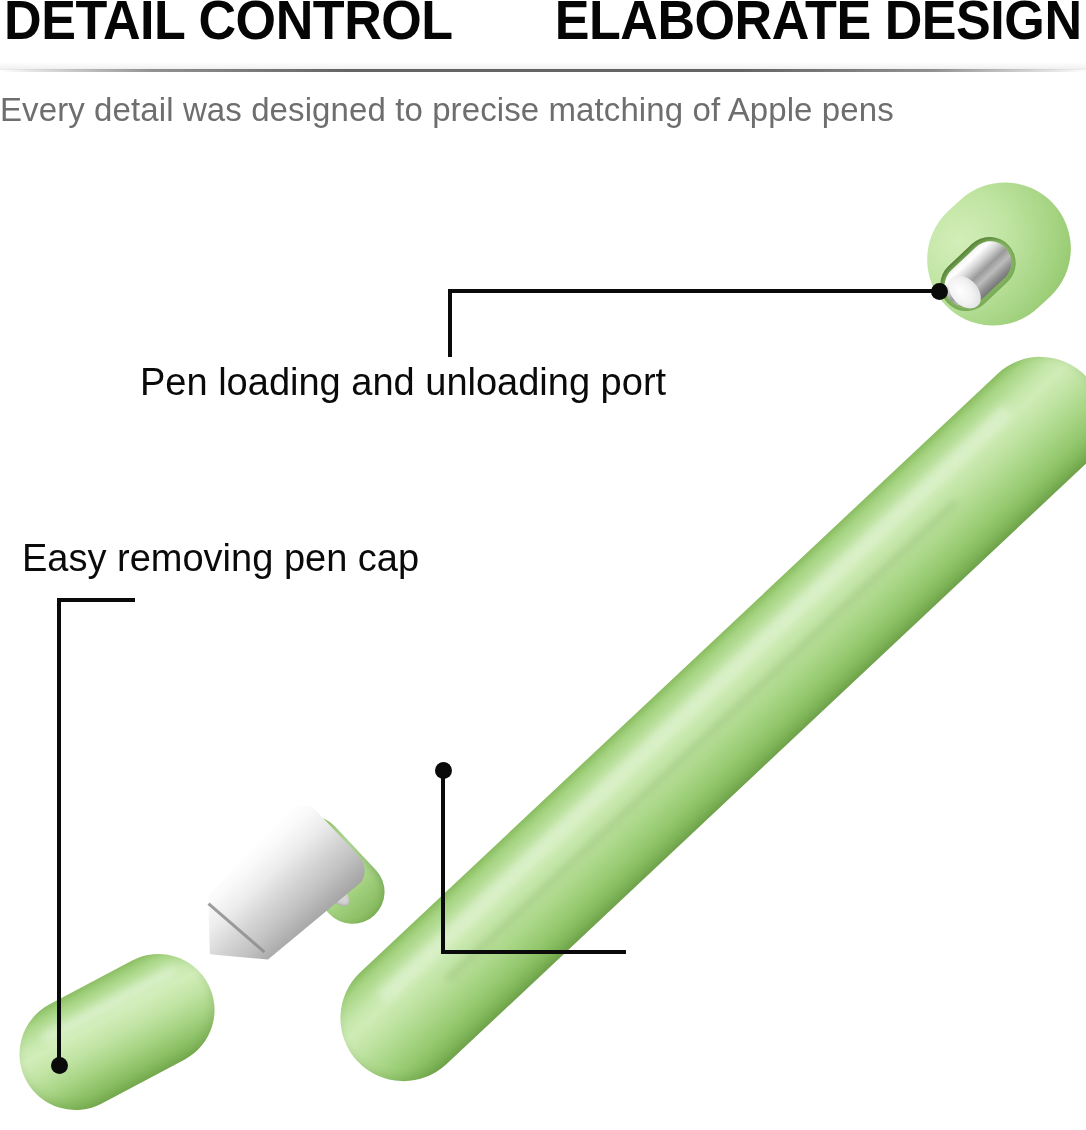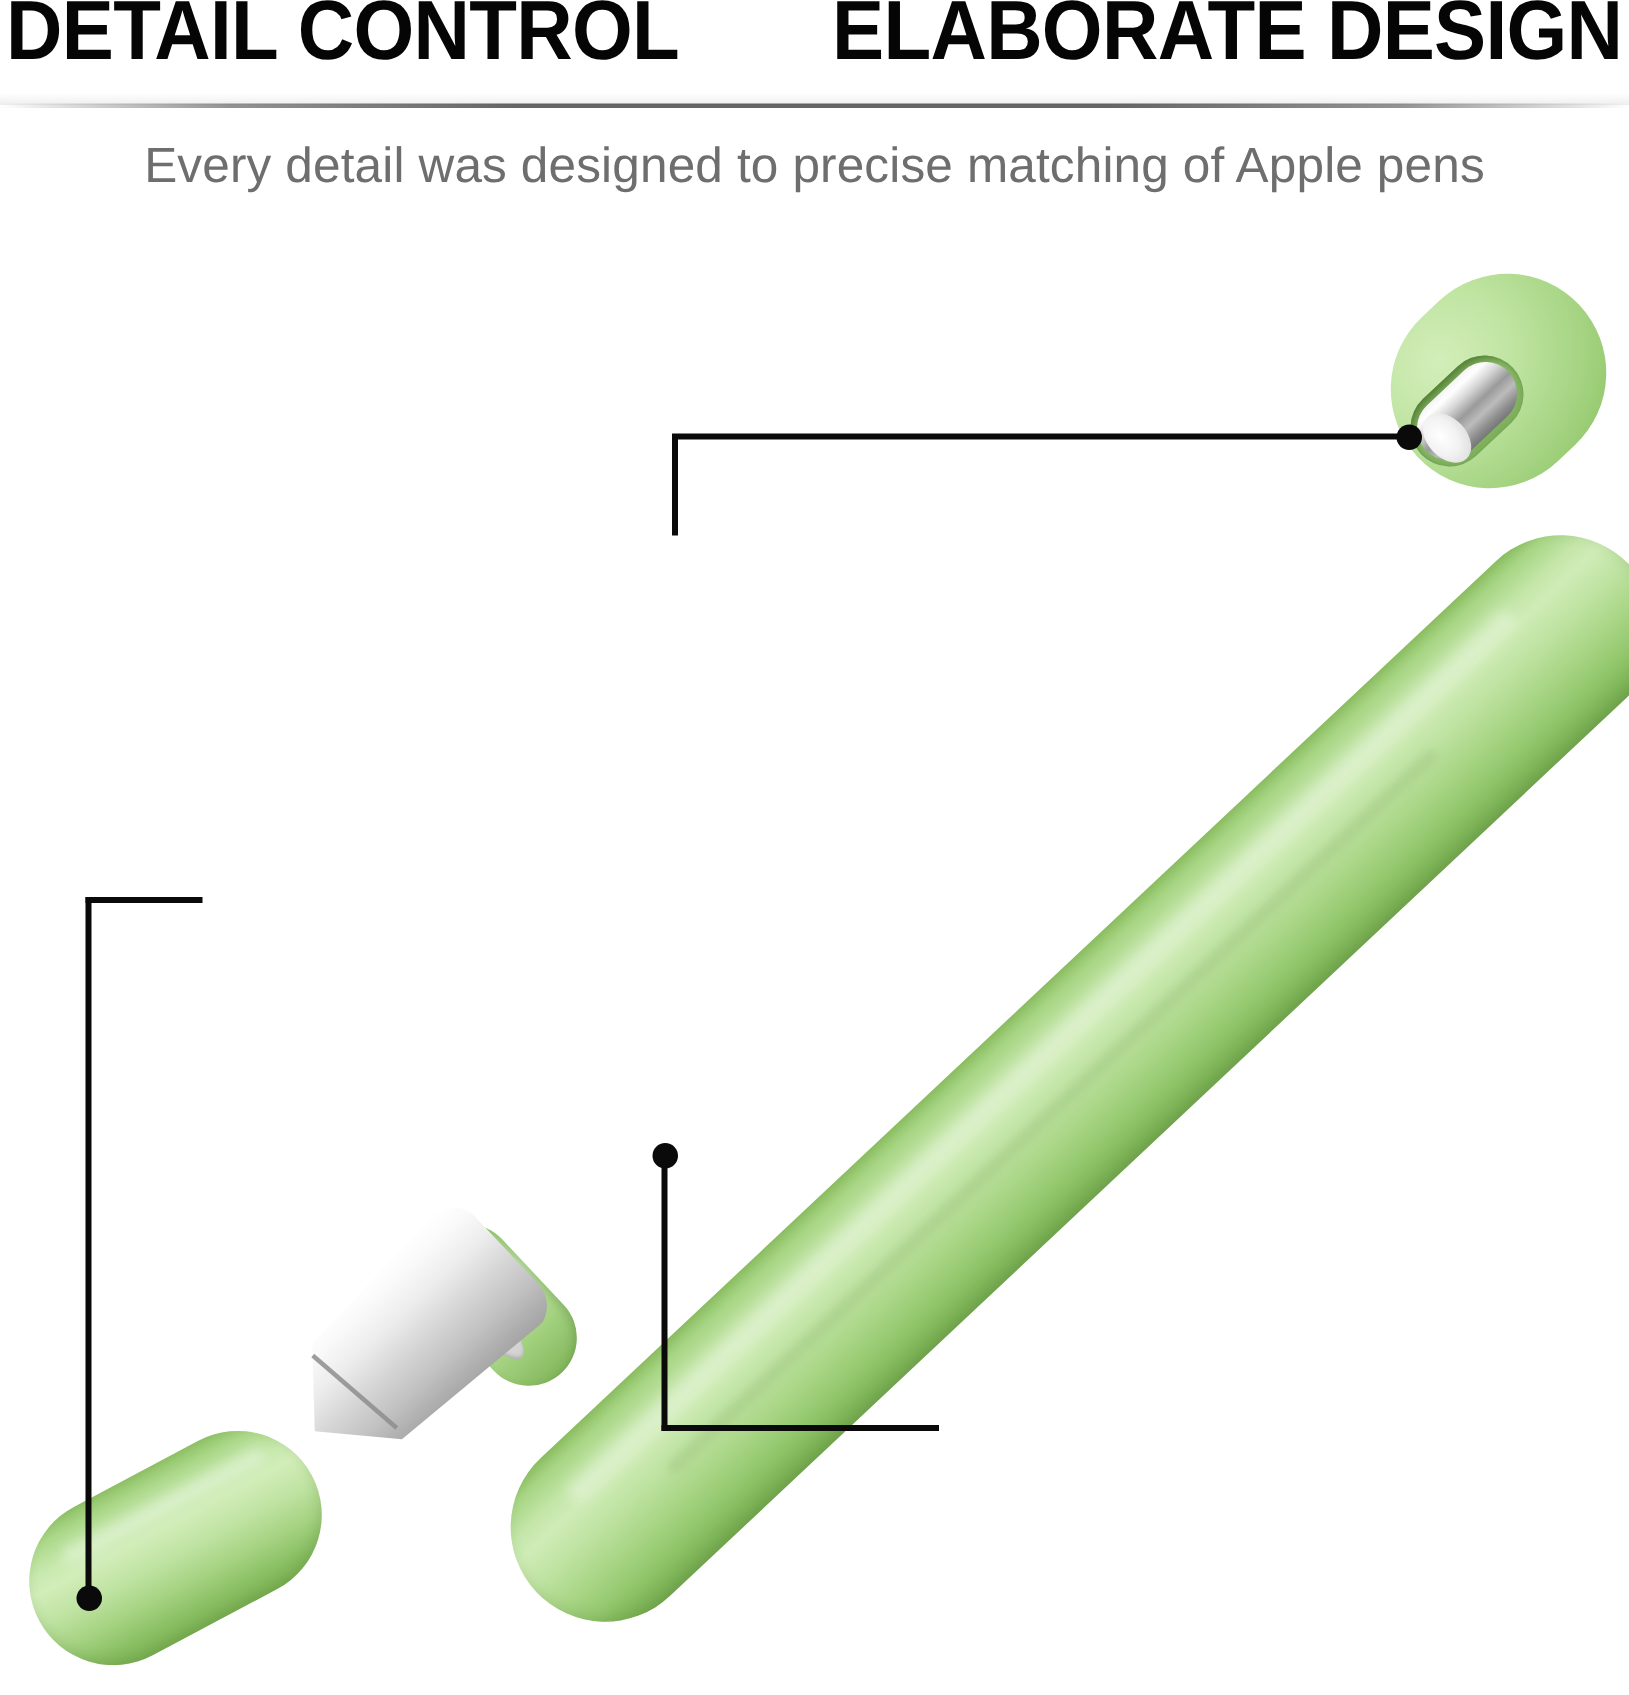--- a/index.html
+++ b/index.html
@@ -83,21 +83,20 @@
         rgba(255,255,255,0) 0%,
         rgba(225,225,225,0.55) 100%);
   }
 
   
   .subtitle {
     position: absolute;
     left: 0;
     top: 88px;
     width: 1086px;
-    text-align: center;
     font-family: "Liberation Sans", sans-serif;
     font-weight: 400;
     font-size: 33px;
     line-height: 44px;
     color: #6e6e6e;
     letter-spacing: 0.1px;
     white-space: nowrap;
   }
 
   
@@ -426,22 +425,24 @@
       <div class="nib-cone"></div>
       <div class="nib-seam"></div>
     </div>
 
     <div class="pen-cap"></div>
   </div>
 
   <div class="lead-line" id="lead-port-h"></div>
   <div class="lead-line" id="lead-port-v"></div>
   <div class="lead-dot" id="dot-port"></div>
+  <div class="callout-label" id="label-port">Pen loading and unloading port</div>
 
   <div class="lead-line" id="lead-cap-h"></div>
   <div class="lead-line" id="lead-cap-v"></div>
   <div class="lead-dot" id="dot-cap"></div>
+  <div class="callout-label" id="label-cap">Easy removing pen cap</div>
 
   <div class="lead-line" id="lead-groove-v"></div>
   <div class="lead-line" id="lead-groove-h"></div>
   <div class="lead-dot" id="dot-groove"></div>
 
 </div>
 
 </body></html>

